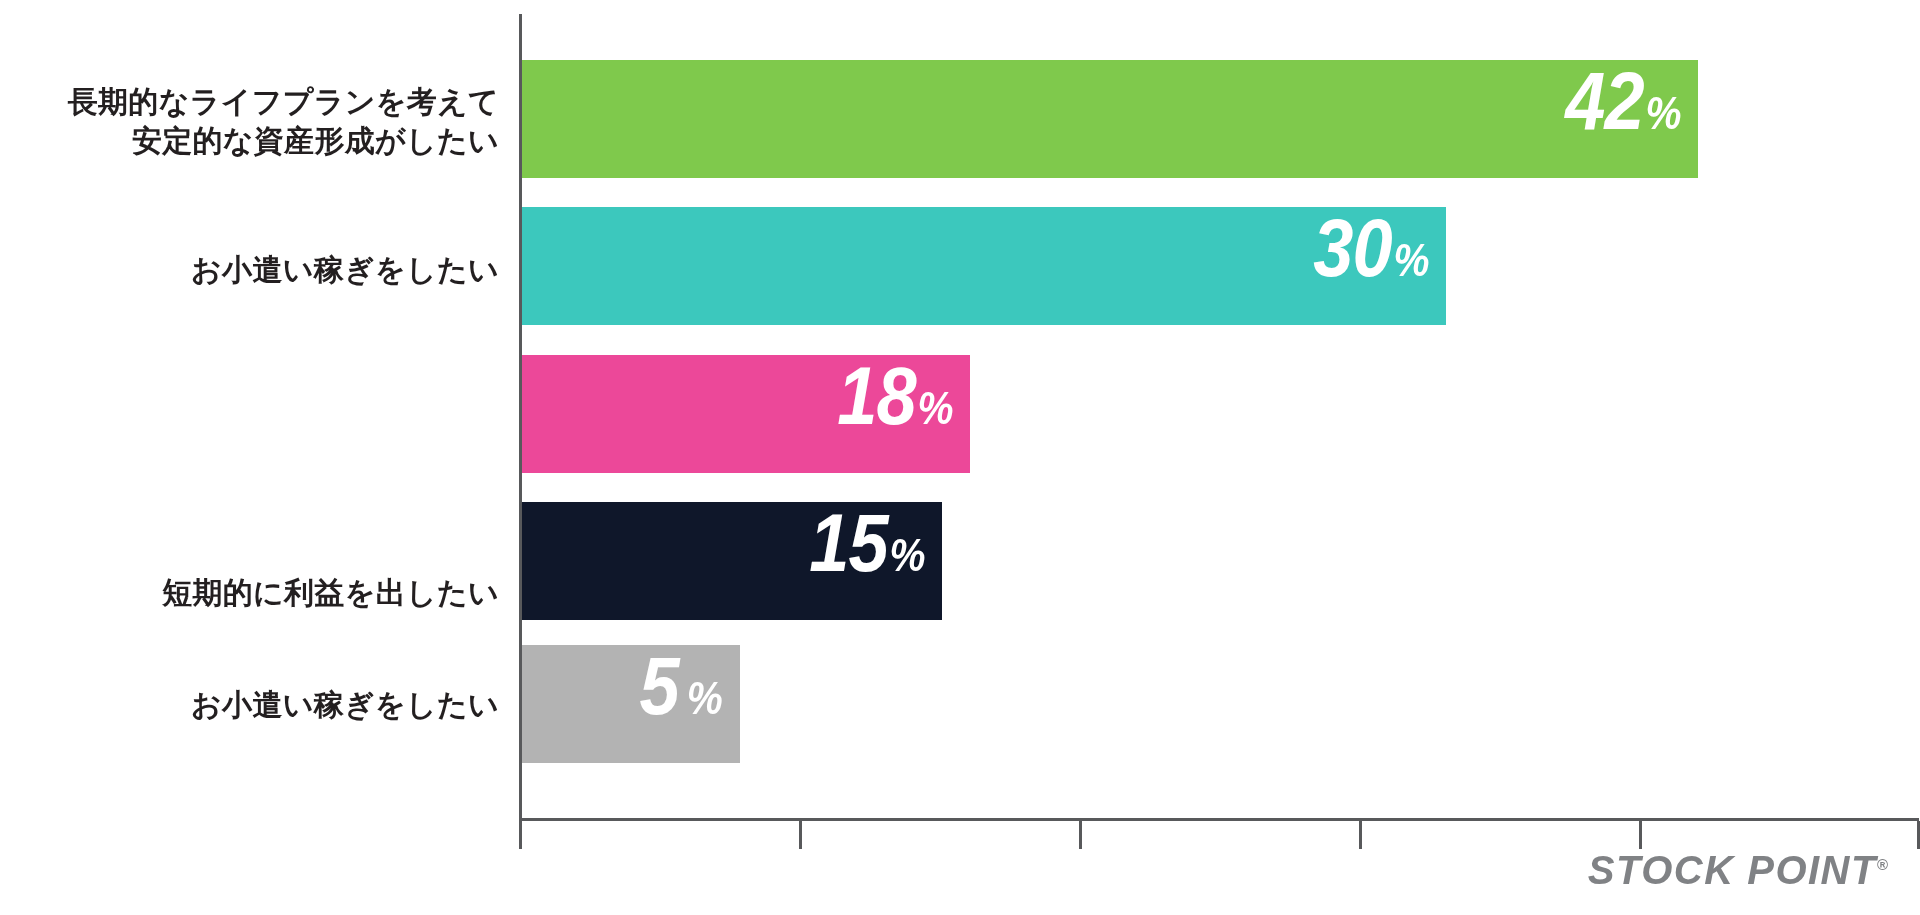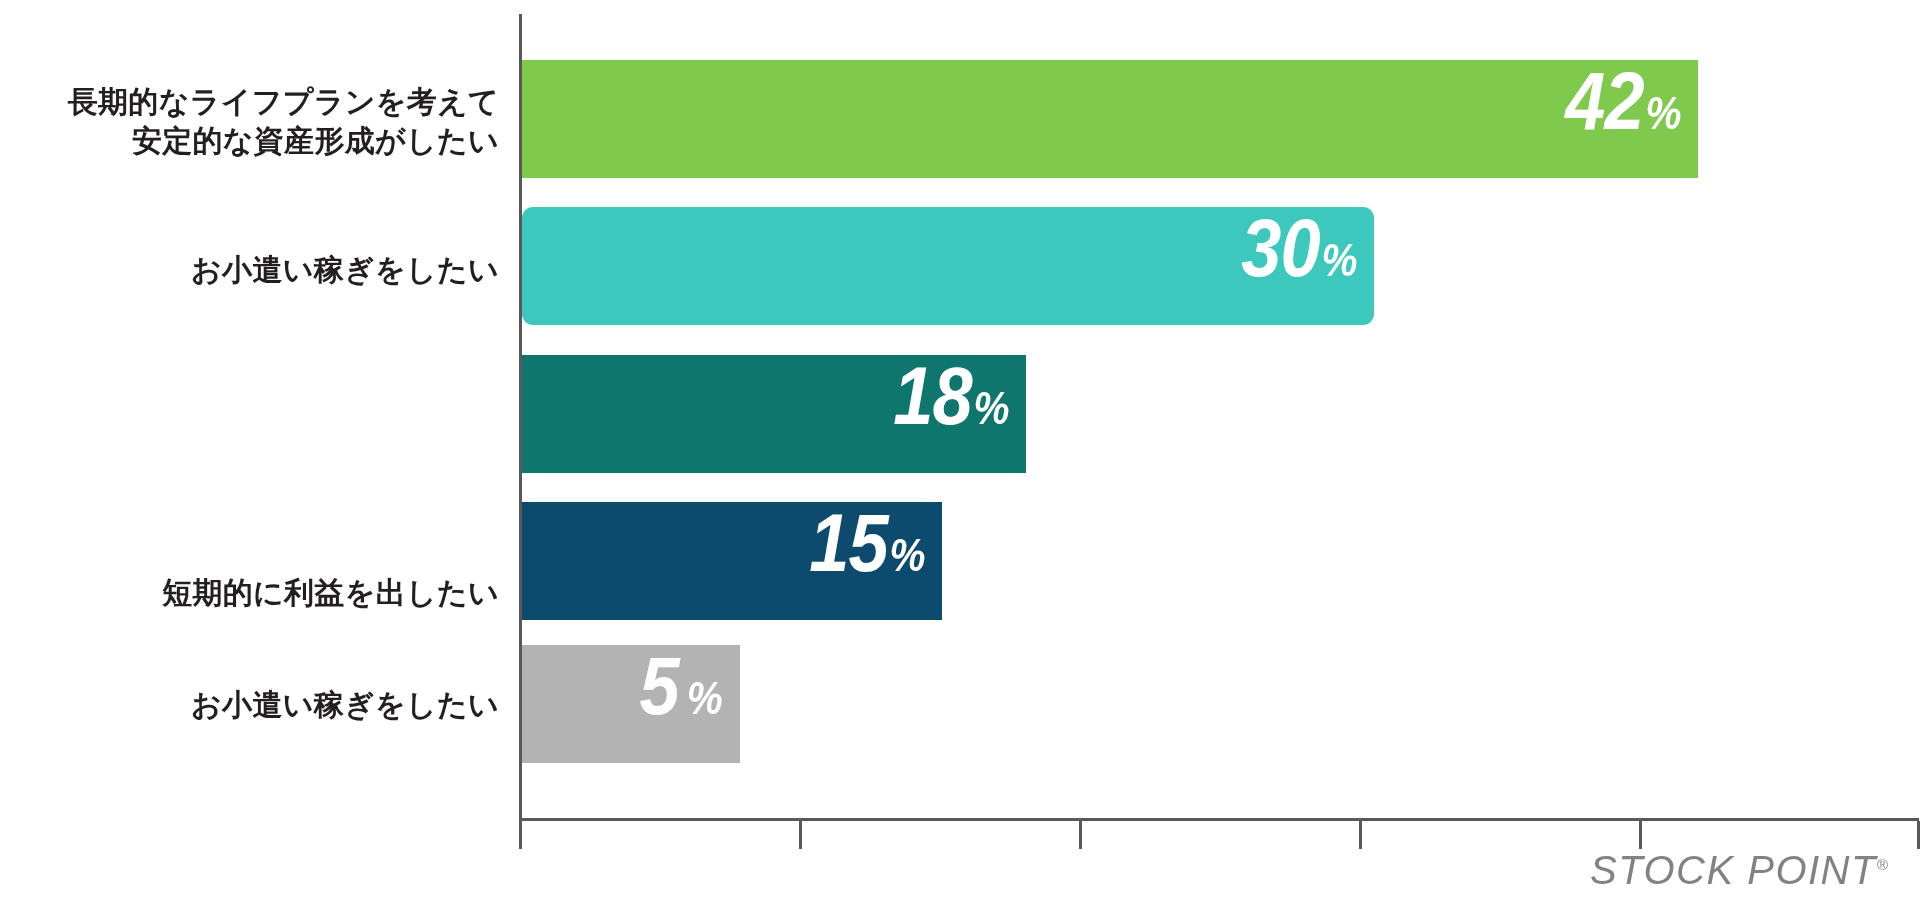--- a/index.html
+++ b/index.html
@@ -113,21 +113,21 @@
   }
   .bar-value.small-gap .pct { padding-left: 9px; }
 
   
   .logo {
     position: absolute;
     right: 32px;
     bottom: 22px;
     color: #808285;
     font-size: 40px;
-    font-weight: 400;
+    font-weight: 700;
     font-style: italic;
     letter-spacing: 1.5px;
     white-space: nowrap;
   }
   .logo .tm {
     font-size: 15px;
     font-style: normal;
     vertical-align: super;
     letter-spacing: 0;
   }
@@ -155,40 +155,40 @@
       <div class="bar" style="top:0;width:1176px;background:#7FC94C;">
         <div class="bar-value">
           <span class="num">42</span>
           <span class="pct">%</span>
         </div>
       </div>
     </div>
 
     <div class="row" style="top:207px;height:118px;">
       <div class="cat-label" style="top:43px;">お小遣い稼ぎをしたい</div>
-      <div class="bar" style="top:0;width:852px;background:#3CC8BD;border-radius:11px;">
+      <div class="bar" style="top:0;width:924px;background:#3CC8BD;">
         <div class="bar-value">
           <span class="num">30</span>
           <span class="pct">%</span>
         </div>
       </div>
     </div>
 
     <div class="row" style="top:355px;height:118px;">
-      <div class="bar" style="top:0;width:504px;background:#0f766e;">
+      <div class="bar" style="top:0;width:448px;background:#ec4899;">
         <div class="bar-value">
           <span class="num">18</span>
           <span class="pct">%</span>
         </div>
       </div>
     </div>
 
     <div class="row" style="top:502px;height:118px;">
       <div class="cat-label" style="top:40px;margin-top:31px;">短期的に利益を出したい</div>
-      <div class="bar" style="top:0;width:420px;background:#0c4a6e;">
+      <div class="bar" style="top:0;width:420px;background:#0f172a;">
         <div class="bar-value">
           <span class="num">15</span>
           <span class="pct">%</span>
         </div>
       </div>
     </div>
 
     <div class="row" style="top:645px;height:118px;">
       <div class="cat-label" style="top:40px;">お小遣い稼ぎをしたい</div>
       <div class="bar" style="top:0;width:218px;background:#B3B3B3;">

